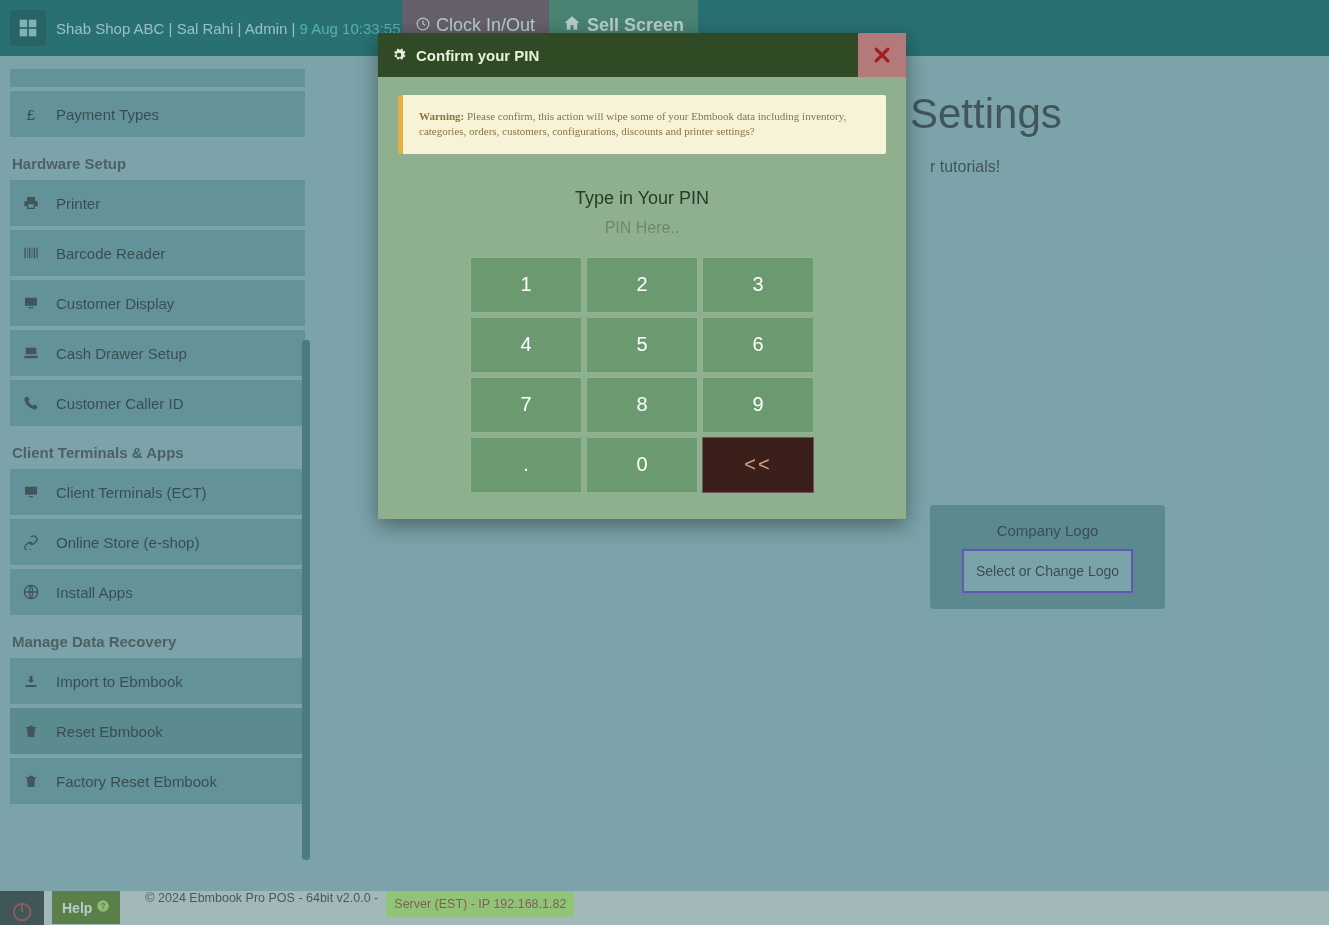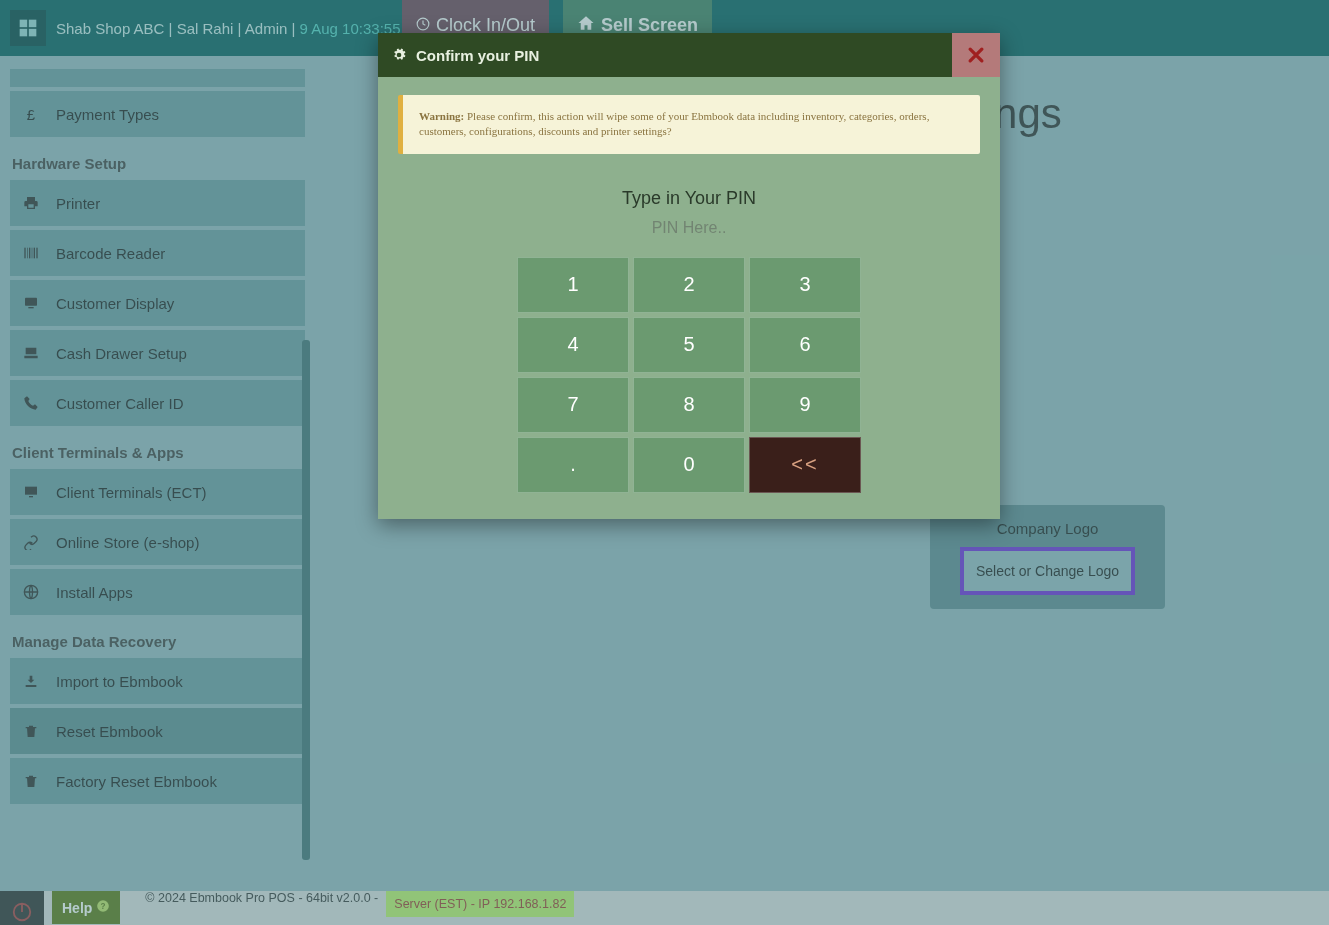--- a/index.html
+++ b/index.html
@@ -35,21 +35,21 @@
   padding: 14px 14px;
   font-size: 18px;
   color: #fff;
   display: inline-flex;
   align-items: center;
   gap: 6px;
   cursor: pointer;
 }
 .btn-clock { background: #6d3d4f; }
 .btn-sell { background: #3d7d5b; font-weight: bold; }
-.top-buttons { position: absolute; top: 0; left: 402px; display: flex; gap: 14px; }
+.top-buttons { position: absolute; top: 0; left: 402px; display: flex; }
 
 .sidebar {
   position: absolute;
   left: 10px;
   top: 65px;
   width: 295px;
   height: 800px;
   overflow-y: hidden;
 }
 .sidebar .sec-title {
@@ -102,21 +102,21 @@
   border-radius: 4px;
   display: flex;
   flex-direction: column;
   align-items: center;
   justify-content: center;
   gap: 10px;
 }
 .logo-panel .lt { color: #1a1a1a; font-size: 15px; }
 .logo-btn {
   background: #96b9bf;
-  border: 4px solid #6d28d9;
+  border: 2px solid #6d28d9;
   padding: 12px 12px;
   font-size: 14px;
   color: #1a1a1a;
   cursor: pointer;
 }
 .light-field {
   position: absolute;
   left: 930px; top: 563px; width: 20px; height: 36px;
   background: #d7e4e6;
   border-radius: 3px;
@@ -160,21 +160,21 @@
 .overlay {
   position: absolute;
   inset: 0;
   background: rgba(90, 140, 145, 0.45);
 }
 
 .modal {
   position: absolute;
   top: 33px;
   left: 378px;
-  width: 622px;
+  width: 528px;
   background: #8eb08e;
   box-shadow: 0 6px 20px rgba(0,0,0,0.4);
 }
 .modal-header {
   background: #2f4a24;
   color: #e8f0e0;
   height: 44px;
   display: flex;
   align-items: center;
   padding: 0 14px;

